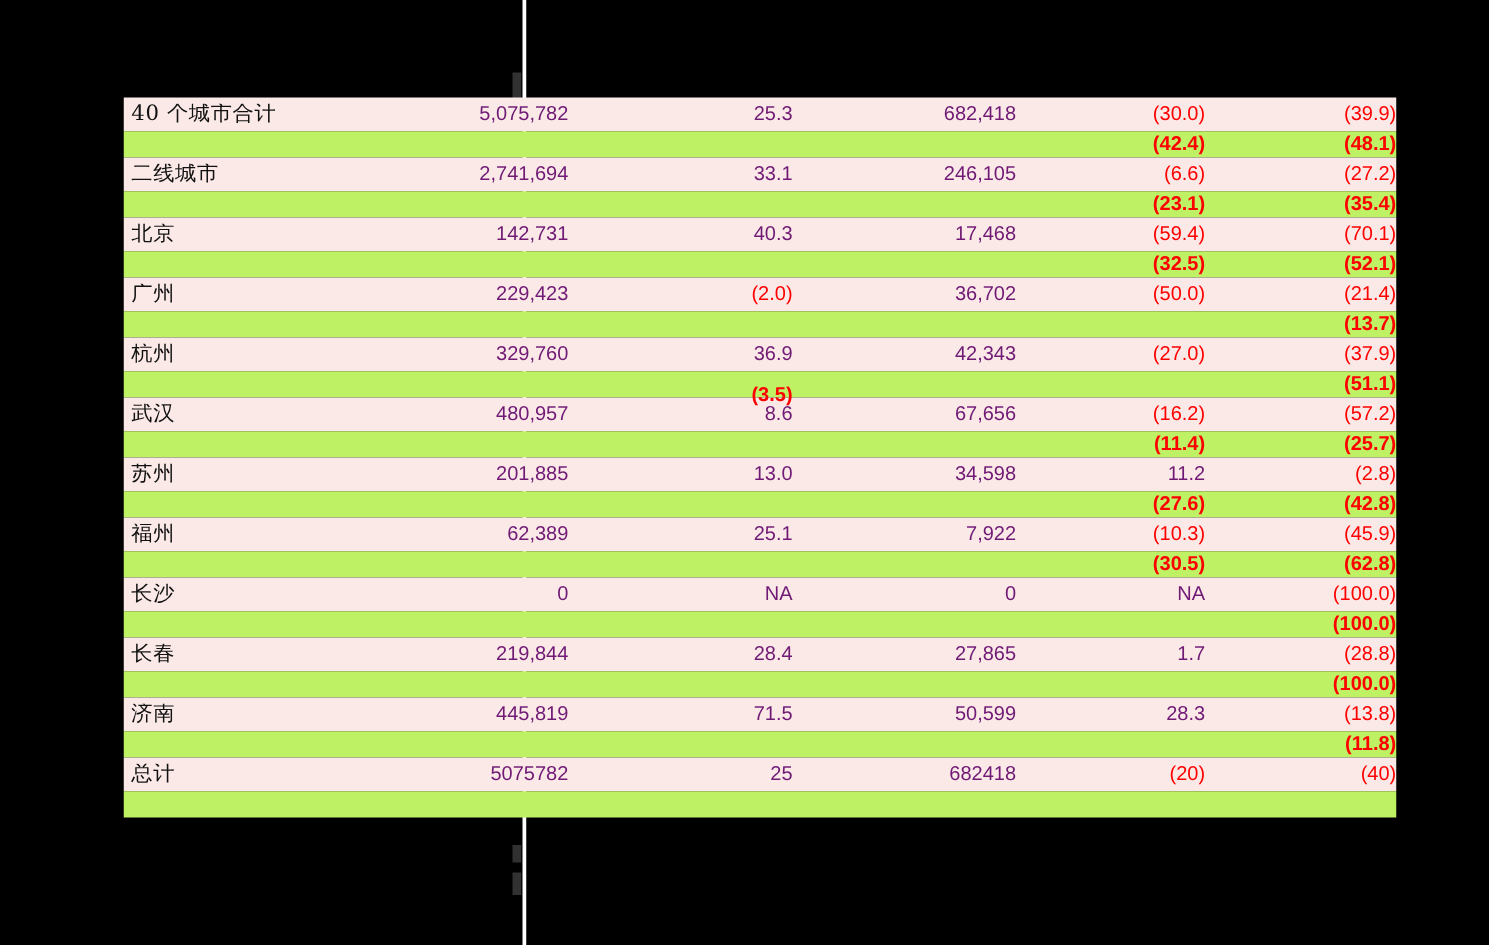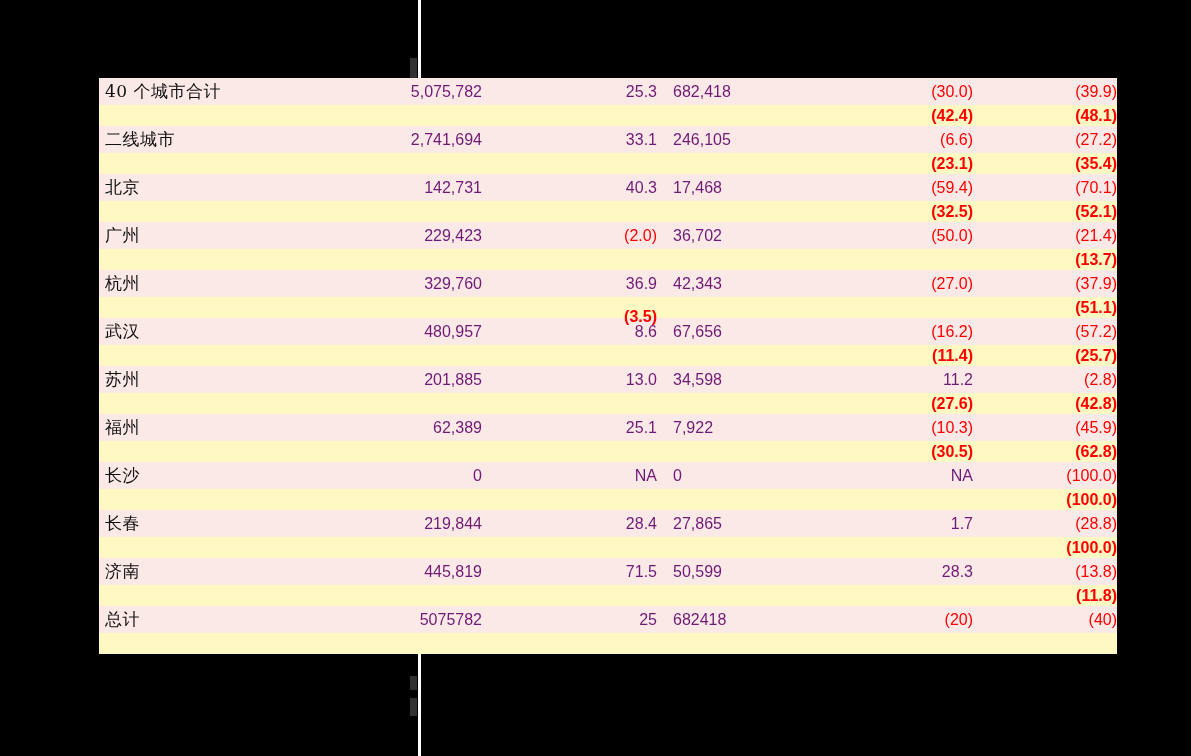--- a/index.html
+++ b/index.html
@@ -38,42 +38,43 @@
     left: 99px;
     top: 78px;
     width: 1018px;
   }
 
   .row {
     display: flex;
     width: 100%;
     box-sizing: border-box;
     align-items: center;
+    gap: 28px;
   }
   .row.band {
     background: #fae9e7;
     height: 27px;
   }
   .row.gap {
-    background: #fef9c3;
+    background: #bef264;
     height: 21px;
   }
 
   .c {
     box-sizing: border-box;
     font-size: 16px;
     line-height: 1;
     white-space: nowrap;
     overflow: hidden;
   }
   
   .c1 { width: 222px; padding-left: 6px;  text-align: left;  }
   .c2 { width: 175px; padding-right: 14px; text-align: right; }
   .c3 { width: 177px; padding-right: 16px; text-align: right; }
-  .c4 { width: 172px; padding-right: 14px; }
+  .c4 { width: 172px; padding-right: 14px; text-align: right; }
   .c5 { width: 142px; padding-right: 14px; text-align: right; }
   .c6 { width: 130px; padding-right: 0; text-align: right; }
 
   .name {
     font-family: "DejaVu Serif", "Liberation Serif", serif;
     font-size: 17px;
     color: #111111;
     letter-spacing: .5px;
   }
   .num { color: #701a75; }

